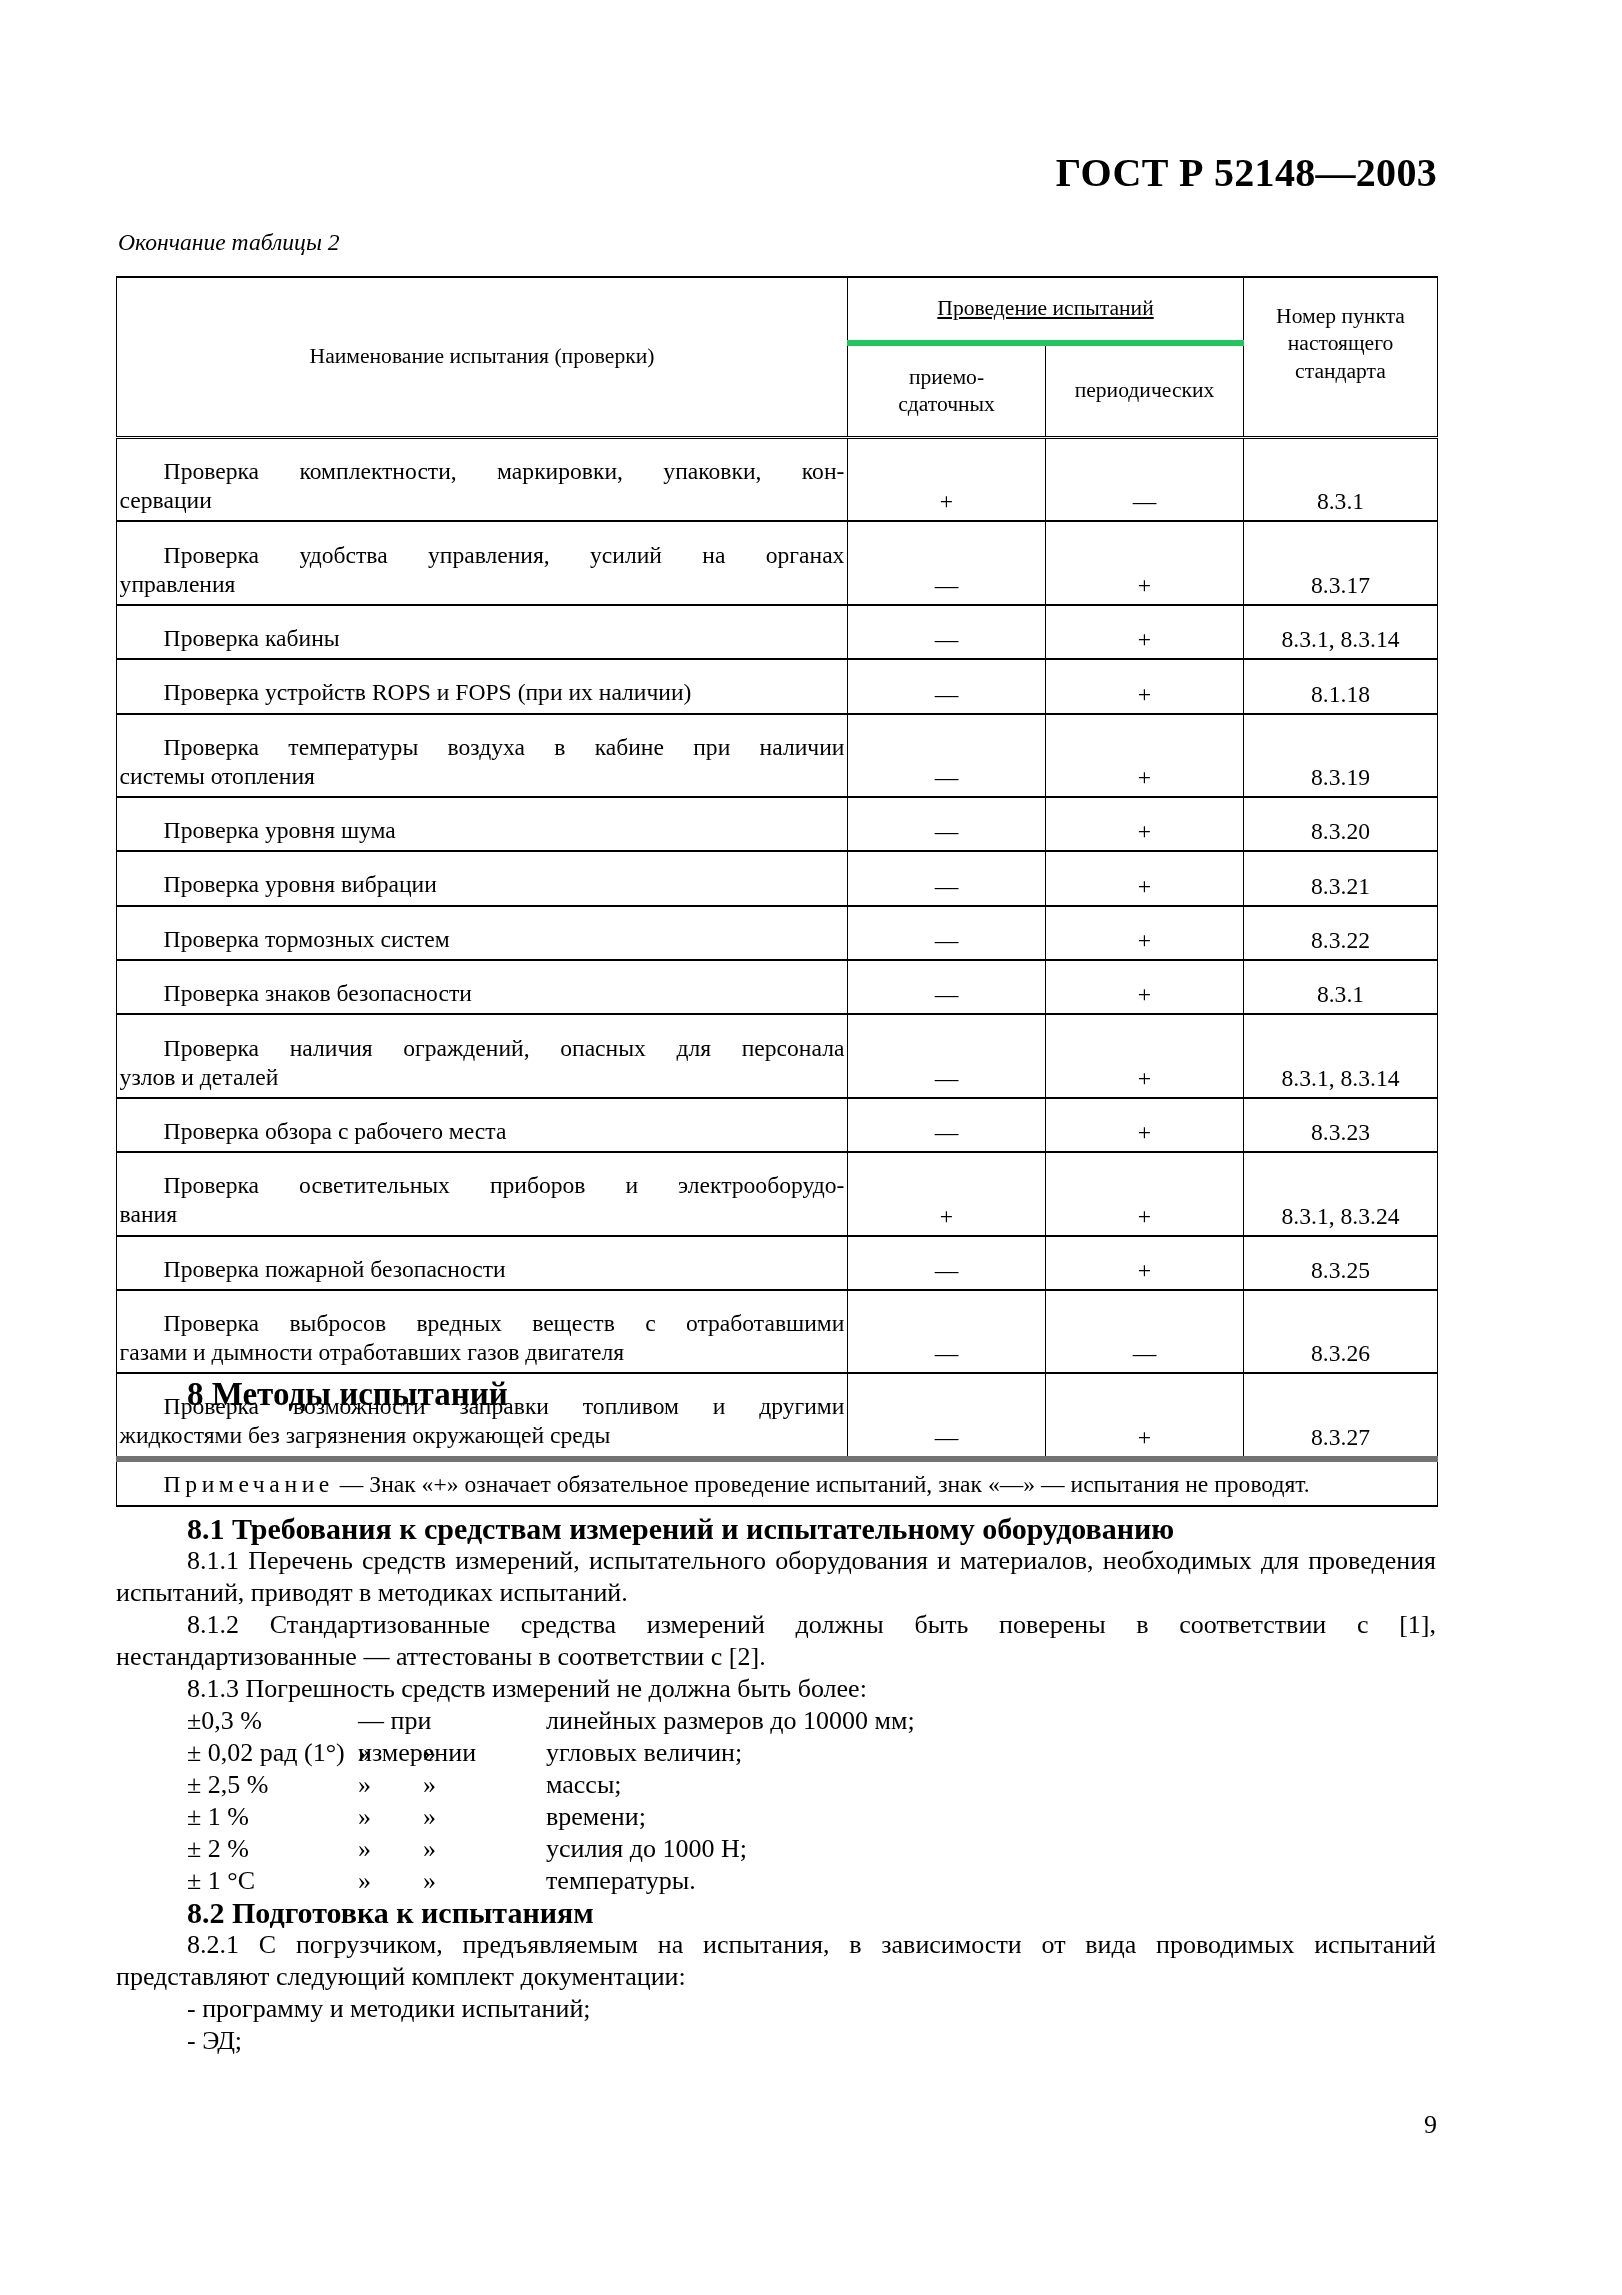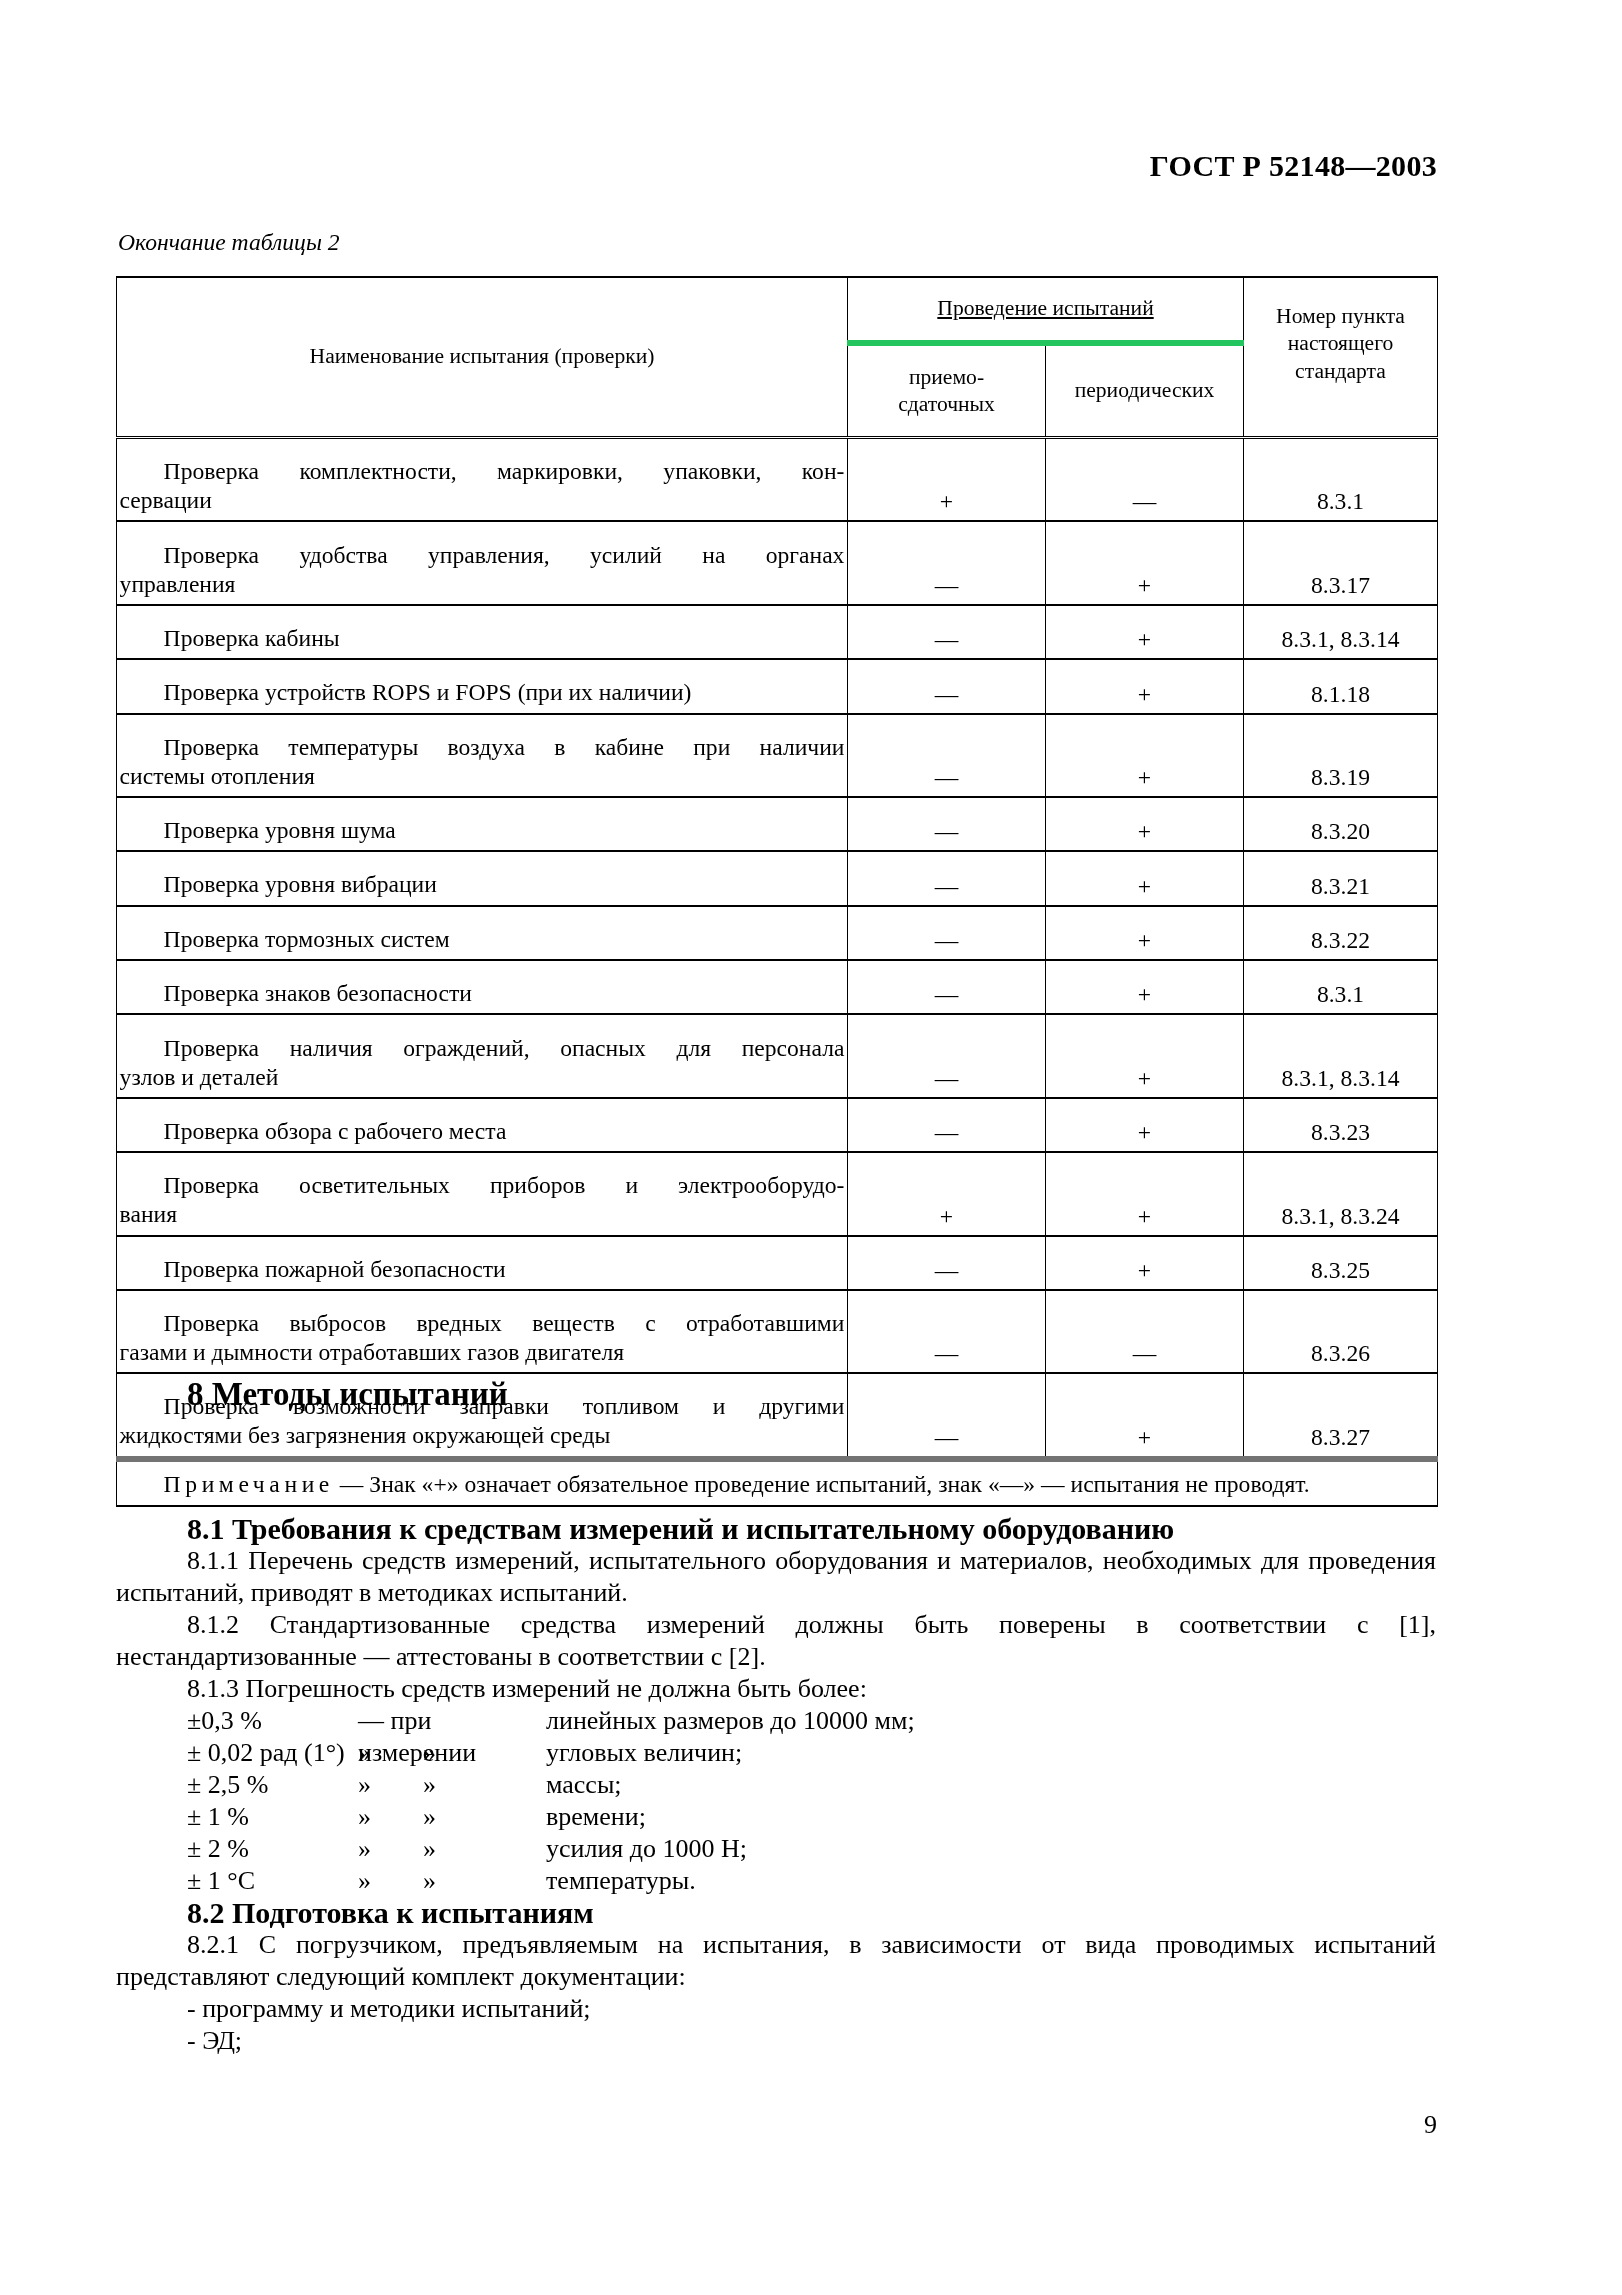--- a/index.html
+++ b/index.html
@@ -2,21 +2,21 @@
 <html style="font-size:10.5px"><head>
 <meta charset="utf-8">
 <style>
   html, body { margin: 0; padding: 0; background: #ffffff; }
   body {
     width: 1622px; height: 2295px; position: relative; overflow: hidden;
     font-family: "Liberation Serif", "DejaVu Serif", serif; color: #000;
   }
   .page-header {
     position: absolute; top: 149px; right: 185px;
-    font-size: 30px; font-weight: bold; letter-spacing: 0.3px;
+    font-size: 40px; font-weight: bold; letter-spacing: 0.3px;
   }
   .table-caption {
     position: absolute; top: 229px; left: 118px;
     font-size: 23.6px; font-style: italic;
   }
   table.tests {
     position: absolute; top: 276px; left: 116px; width: 1320px;
     border-collapse: collapse; table-layout: fixed;
     font-size: 23.6px; line-height: 29px;
   }

